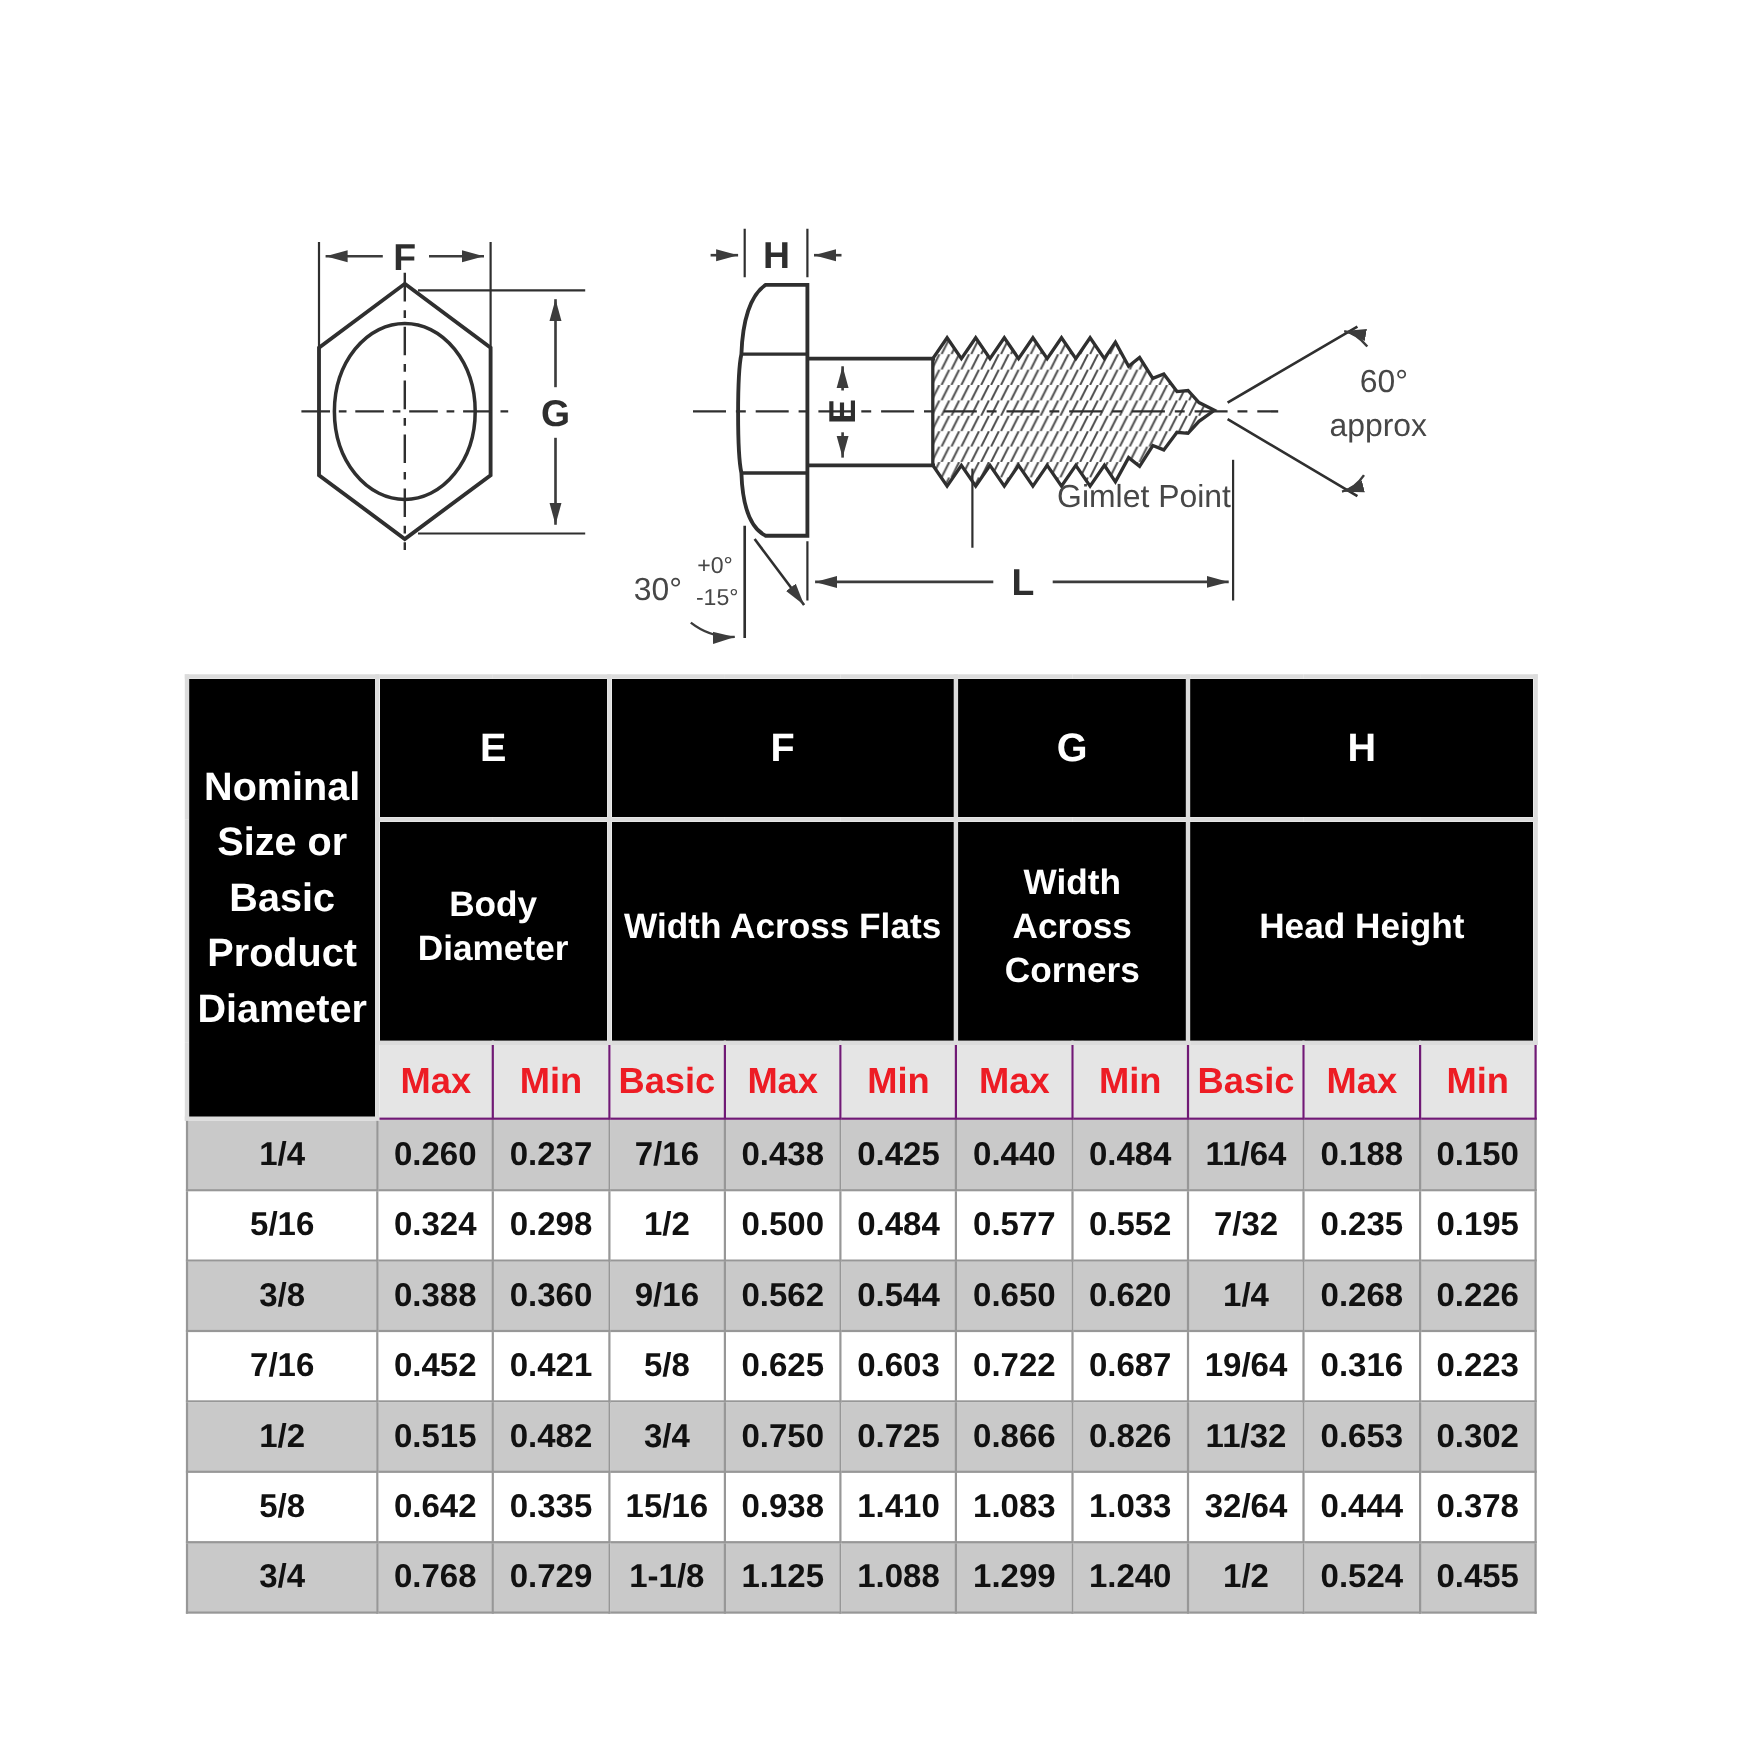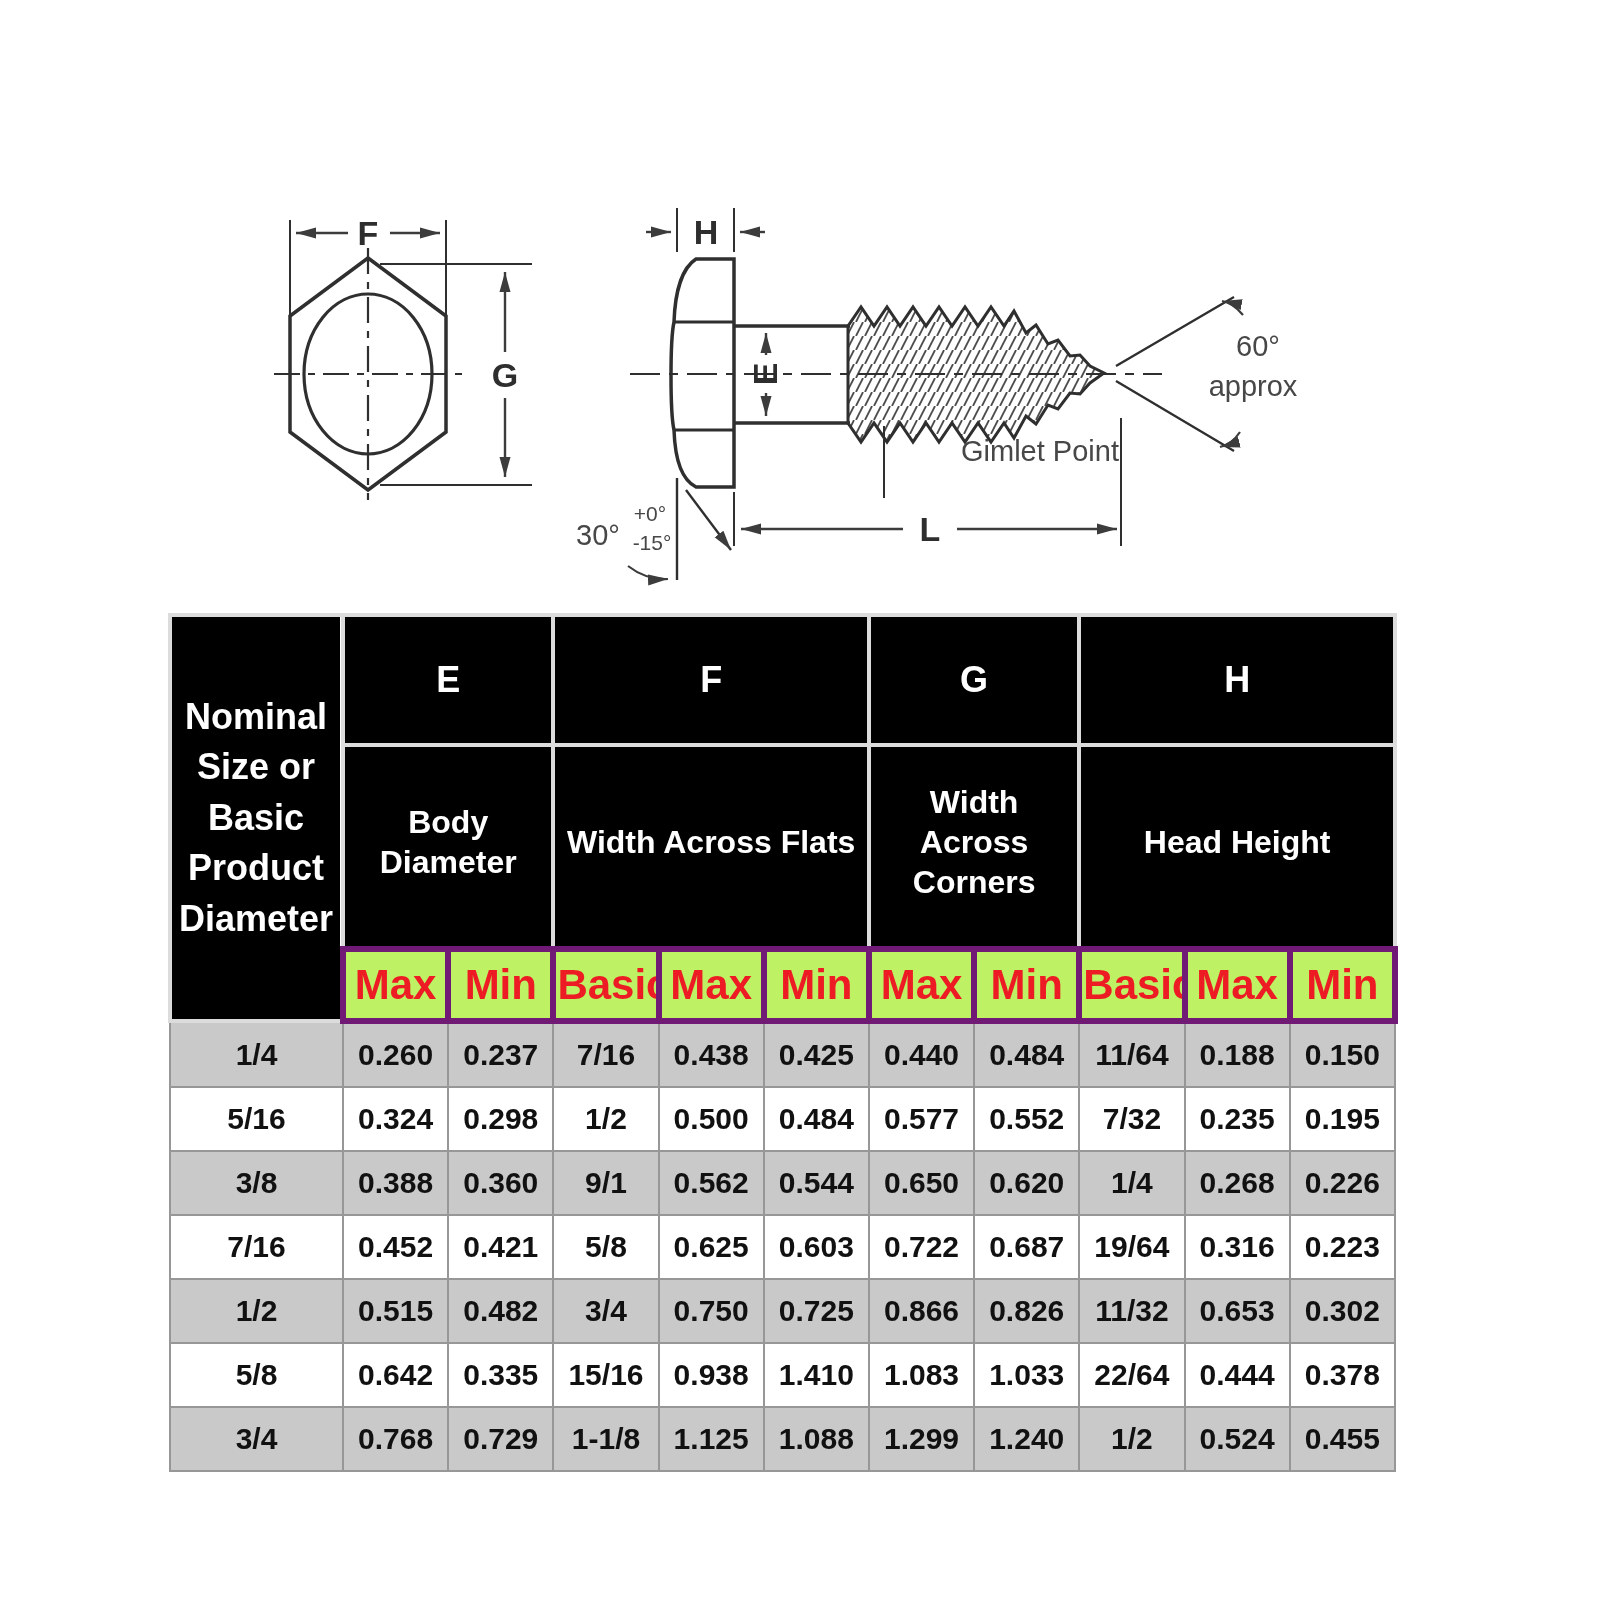--- a/index.html
+++ b/index.html
@@ -14,22 +14,22 @@
               border-collapse:collapse;table-layout:fixed;}
   #spec-table col.c0{width:173px;}
   #spec-table th,#spec-table td{text-align:center;vertical-align:middle;overflow:hidden;}
   tr.letters-row th{background:#000;color:#fff;font-weight:bold;font-size:36px;
                     border:4px solid #dcdcdc;height:124px;}
   tr.names-row th{background:#000;color:#fff;font-weight:bold;font-size:32px;
                   border:4px solid #dcdcdc;height:188px;vertical-align:bottom;
                   padding-bottom:10px;line-height:1.25;}
   th.corner{background:#000;color:#fff;font-weight:bold;font-size:31px;line-height:1.4;
             border:4px solid #dcdcdc;vertical-align:middle;padding:0 4px;}
-  tr.subcols-row th{background:#bef264;color:#ed1c24;font-weight:bold;font-size:42px;
-                    border:6px solid #701a75;height:64px;}
+  tr.subcols-row th{background:#e5e5e5;color:#ed1c24;font-weight:bold;font-size:33px;
+                    border:2px solid #701a75;height:64px;}
   #spec-table tbody td{font-weight:bold;font-size:30px;color:#111;
                        border:2px solid #979797;height:60px;background:#fff;}
   #spec-table tbody tr:nth-child(odd) td{background:#c9c9c9;}
   #spec-table{border:2px solid #8a8a8a;}
 </style>
 </head>
 <body>
 
 <div id="page">
 
@@ -179,21 +179,21 @@
           <td>0.577</td>
           <td>0.552</td>
           <td>7/32</td>
           <td>0.235</td>
           <td>0.195</td>
         </tr>
         <tr>
           <td>3/8</td>
           <td>0.388</td>
           <td>0.360</td>
-          <td>9/1</td>
+          <td>9/16</td>
           <td>0.562</td>
           <td>0.544</td>
           <td>0.650</td>
           <td>0.620</td>
           <td>1/4</td>
           <td>0.268</td>
           <td>0.226</td>
         </tr>
         <tr>
           <td>7/16</td>
@@ -223,21 +223,21 @@
         </tr>
         <tr>
           <td>5/8</td>
           <td>0.642</td>
           <td>0.335</td>
           <td>15/16</td>
           <td>0.938</td>
           <td>1.410</td>
           <td>1.083</td>
           <td>1.033</td>
-          <td>22/64</td>
+          <td>32/64</td>
           <td>0.444</td>
           <td>0.378</td>
         </tr>
         <tr>
           <td>3/4</td>
           <td>0.768</td>
           <td>0.729</td>
           <td>1-1/8</td>
           <td>1.125</td>
           <td>1.088</td>

